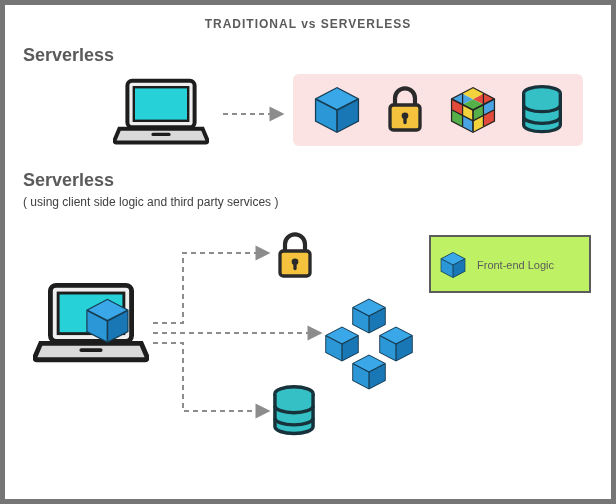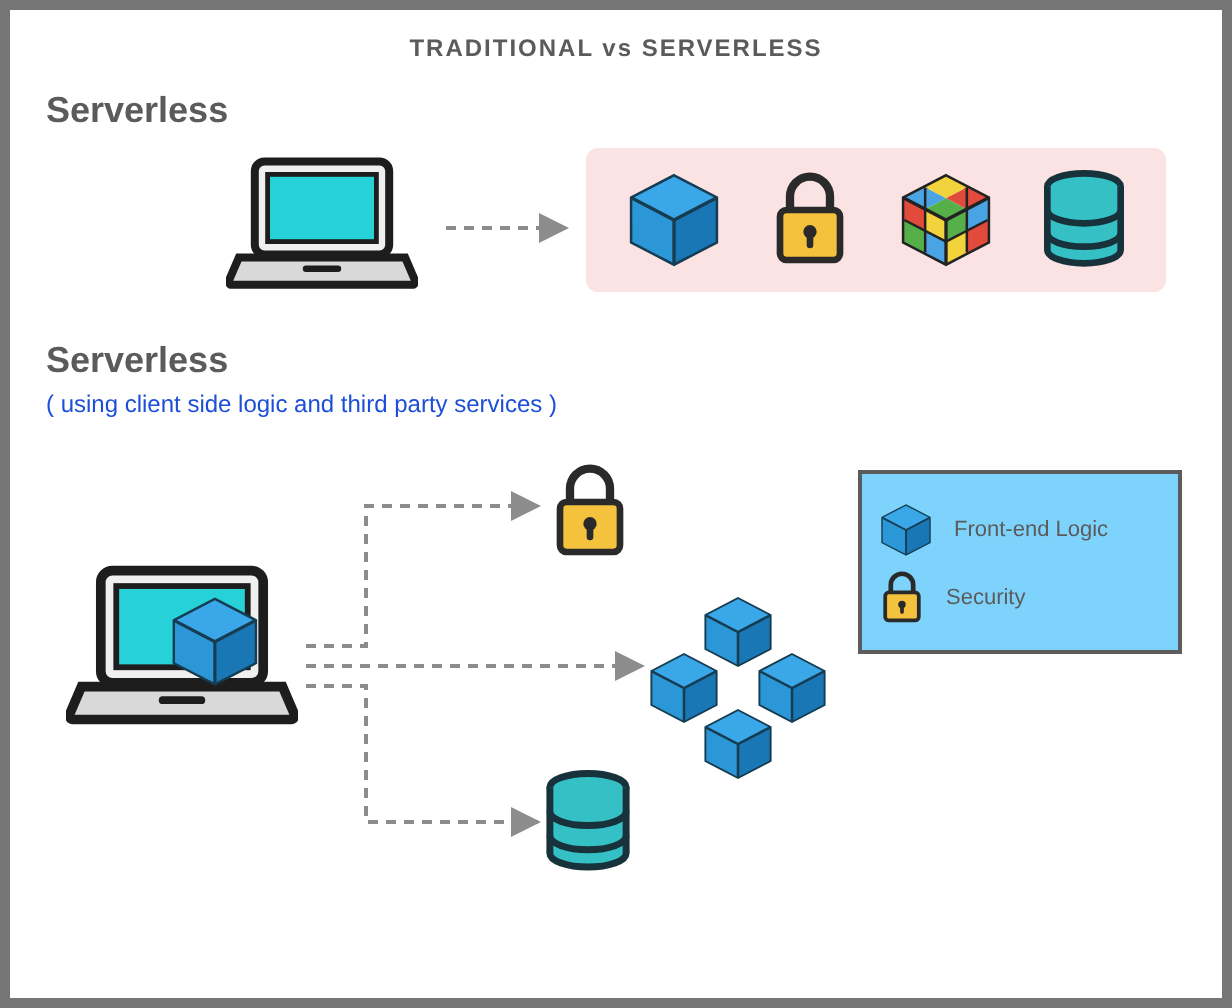--- a/index.html
+++ b/index.html
@@ -24,21 +24,21 @@
     margin: 2px 0 14px 0;
   }
   .section-label {
     font-size: 18px;
     font-weight: 700;
     color: #5b5b5b;
     margin: 6px 0 6px 0;
   }
   .subnote {
     font-size: 12px;
-    color: #1d4ed8;
+    color: #404040;
     margin: -2px 0 8px 0;
   }
 
   
   .trad-row {
     position: relative;
     height: 80px;
     margin-bottom: 18px;
   }
   .trad-laptop { position:absolute; left: 90px; top: 4px; }
@@ -64,21 +64,21 @@
   .sless-lock   { position:absolute; left: 252px; top: 14px; }
   .sless-db     { position:absolute; left: 248px; top: 168px; }
   .sless-cluster{ position:absolute; left: 298px; top: 80px; }
 
   .legend {
     position: absolute;
     right: 2px;
     top: 18px;
     width: 162px;
     border: 2px solid #5c5c5c;
-    background: #7dd3fc;
+    background: #bef264;
     padding: 8px 8px 6px 8px;
   }
   .legend-row {
     display: flex;
     align-items: center;
     gap: 10px;
     margin: 6px 0;
   }
   .legend-row span.lbl {
     font-size: 11px;
@@ -246,22 +246,16 @@
         <use href="#sym-db"></use>
       </svg>
 
     <div class="legend">
       <div class="legend-row">
         <svg width="28" height="28">
             <use href="#sym-cube"></use>
           </svg>
         <span class="lbl">Front-end Logic</span>
       </div>
-      <div class="legend-row">
-        <svg width="24" height="28">
-            <use href="#sym-lock"></use>
-          </svg>
-        <span class="lbl">Security</span>
-      </div>
     </div>
 
   </div>
 </div>
 
 </body></html>

